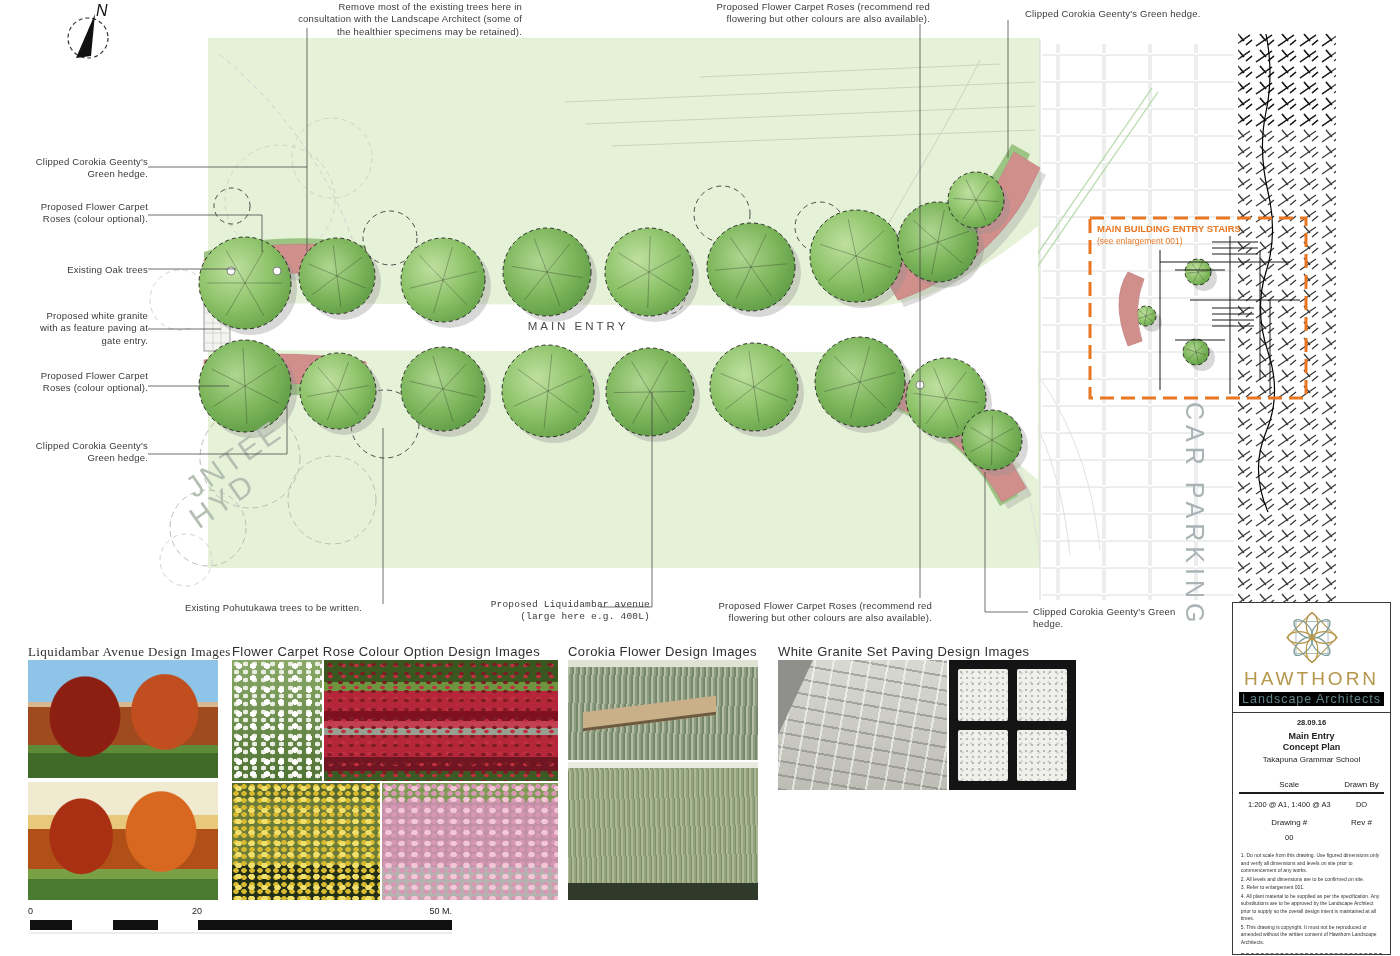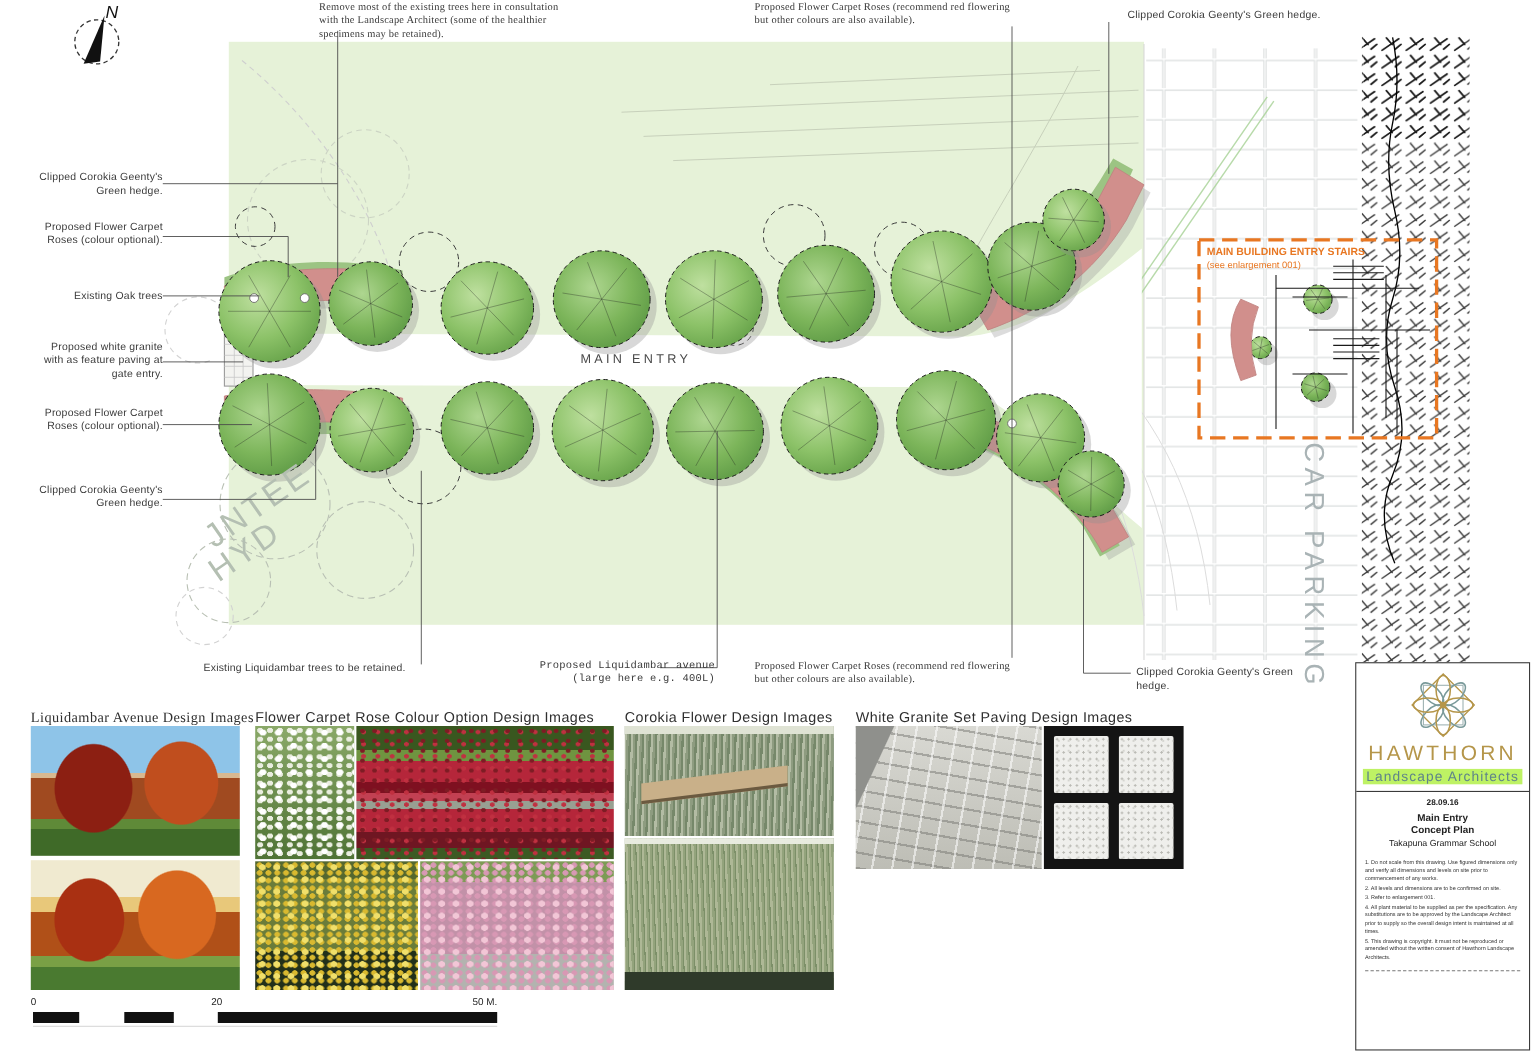--- a/index.html
+++ b/index.html
@@ -1,21 +1,21 @@
 <!DOCTYPE html>
 <html><head>
 <meta charset="utf-8">
 <style>
   html,body{margin:0;padding:0;background:#fff;}
   body{width:1400px;height:956px;position:relative;overflow:hidden;
        font-family:"Liberation Sans",sans-serif;color:#3c3c3c;}
   #plan-svg{position:absolute;left:0;top:0;z-index:0;}
   .ann{position:absolute;font-size:9.5px;line-height:1.3;color:#3a3a3a;z-index:2;letter-spacing:.2px;}
   .ann.right{text-align:right;}
-  .ann.center{text-align:left;font-family:Liberation Serif, serif;}
+  .ann.center{text-align:right;}
   .img-h{position:absolute;font-size:13px;color:#2f2f2f;letter-spacing:.4px;z-index:2;}
   .photo{position:absolute;z-index:1;}
   
   .liq1{background:
     radial-gradient(ellipse 58px 66px at 30% 48%,#8c1f12 0 60%,rgba(140,31,18,0) 62%),
     radial-gradient(ellipse 55px 62px at 72% 44%,#c04e1e 0 60%,rgba(192,78,30,0) 62%),
     linear-gradient(180deg,#8ec4e8 0 36%,#d8b890 36% 40%,#a04a20 40% 72%,#5f8a38 72% 79%,#3f6a28 79% 100%);}
   .liq2{background:
     radial-gradient(ellipse 52px 62px at 28% 46%,#a93012 0 60%,rgba(169,48,18,0) 62%),
     radial-gradient(ellipse 58px 66px at 70% 42%,#d86820 0 60%,rgba(216,104,32,0) 62%),
@@ -56,21 +56,21 @@
   .pav2{background:#141414;display:grid;grid-template-columns:1fr 1fr;gap:9px;padding:9px;box-sizing:border-box;}
   .granite-block{background-image:
     radial-gradient(#b9b9b3 1px,rgba(0,0,0,0) 1.2px),
     radial-gradient(#d4d4cf 1px,rgba(0,0,0,0) 1.2px);
     background-size:6px 6px,9px 9px;background-color:#efefec;border-radius:2px;}
   
   #title-block{position:absolute;left:1232px;top:602px;width:159px;height:353px;
     border:1px solid #3a3a3a;background:#fff;z-index:3;box-sizing:border-box;
     display:flex;flex-direction:column;align-items:center;font-size:8px;color:#222;}
   #tb-name{font-size:19px;letter-spacing:3px;color:#b5964a;margin-top:2px;}
-  #tb-sub{font-size:12.5px;letter-spacing:1px;color:#5f8489;margin-top:2px;padding:0 3px;background:#bef264;}
+  #tb-sub{font-size:12.5px;letter-spacing:1px;color:#5f8489;margin-top:2px;padding:0 3px;background:#000000;}
   .tb-rule{width:100%;border-top:1px solid #3a3a3a;margin-top:6px;}
   #tb-date{margin-top:5px;font-weight:bold;font-size:7.5px;}
   .tb-proj{font-weight:bold;font-size:9px;margin-top:4px;}
   #tb-client{font-size:8px;margin-top:3px;}
   #tb-table{width:92%;margin-top:16px;display:grid;grid-template-columns:100px 1fr;row-gap:0;text-align:center;}
   .tb-th{font-size:8px;border-bottom:2px solid #1c1c1c;padding-bottom:3px;}
   .tb-td{font-size:7.5px;padding-top:6px;}
   .tb-lab{font-size:8px;padding-top:9px;}
   #tb-notes{width:90%;margin-top:10px;font-size:5px;line-height:1.5;color:#333;
     border-bottom:1px dashed #777;padding-bottom:6px;}
@@ -449,21 +449,21 @@
 <div class="ann center" style="left:686px;top:1px;width:244px;">Proposed Flower Carpet Roses (recommend red flowering but other colours are also available).</div>
 <div class="ann" style="left:1025px;top:8px;width:210px;">Clipped Corokia Geenty's Green hedge.</div>
 
 <div class="ann right" style="left:28px;top:156px;width:120px;">Clipped Corokia Geenty's Green hedge.</div>
 <div class="ann right" style="left:28px;top:201px;width:120px;">Proposed Flower Carpet Roses (colour optional).</div>
 <div class="ann right" style="left:28px;top:264px;width:120px;">Existing Oak trees</div>
 <div class="ann right" style="left:28px;top:310px;width:120px;">Proposed white granite with as feature paving at gate entry.</div>
 <div class="ann right" style="left:28px;top:370px;width:120px;">Proposed Flower Carpet Roses (colour optional).</div>
 <div class="ann right" style="left:28px;top:440px;width:120px;">Clipped Corokia Geenty's Green hedge.</div>
 
-<div class="ann" style="left:185px;top:602px;width:360px;">Existing Liquidambar trees to be retained.</div>
+<div class="ann" style="left:185px;top:602px;width:360px;">Existing Pohutukawa trees to be written.</div>
 <div class="ann right" style="left:488px;top:599px;width:162px;font-family:Liberation Mono, monospace;">
   <span>Proposed Liquidambar avenue</span><br>
   <span>(large here e.g. 400L)</span>
 </div>
 <div class="ann center" style="left:686px;top:600px;width:246px;">Proposed Flower Carpet Roses (recommend red flowering but other colours are also available).</div>
 <div class="ann" style="left:1033px;top:606px;width:175px;">Clipped Corokia Geenty's Green hedge.</div>
 
 <div class="img-h" style="left:28px;top:644px;font-family:Liberation Serif, serif;">Liquidambar Avenue Design Images</div>
 <div class="img-h" style="left:232px;top:644px;">Flower Carpet Rose Colour Option Design Images</div>
 <div class="img-h" style="left:568px;top:644px;">Corokia Flower Design Images</div>
@@ -508,20 +508,30 @@
     </g>
     <circle cx="32" cy="32" r="3" fill="#b5964a"></circle>
   </svg>
   <div id="tb-name">HAWTHORN</div>
   <div id="tb-sub">Landscape Architects</div>
   <div class="tb-rule"></div>
   <div id="tb-date">28.09.16</div>
   <div class="tb-proj">Main Entry</div>
   <div class="tb-proj" style="margin-top:1px;">Concept Plan</div>
   <div id="tb-client">Takapuna Grammar School</div>
+  <div id="tb-table">
+    <div class="tb-th">Scale</div>
+    <div class="tb-th">Drawn By</div>
+    <div class="tb-td">1:200 @ A1, 1:400 @ A3</div>
+    <div class="tb-td">DO</div>
+    <div class="tb-lab">Drawing #</div>
+    <div class="tb-lab">Rev #</div>
+    <div class="tb-td">00</div>
+    <div class="tb-td"></div>
+  </div>
   <div id="tb-notes">
       <div>1. Do not scale from this drawing. Use figured dimensions only and verify all dimensions and levels on site prior to commencement of any works.</div>
       <div>2. All levels and dimensions are to be confirmed on site.</div>
       <div>3. Refer to enlargement 001.</div>
       <div>4. All plant material to be supplied as per the specification. Any substitutions are to be approved by the Landscape Architect prior to supply so the overall design intent is maintained at all times.</div>
       <div>5. This drawing is copyright. It must not be reproduced or amended without the written consent of Hawthorn Landscape Architects.</div>
     </div>
 </div>
 
 </body></html>

